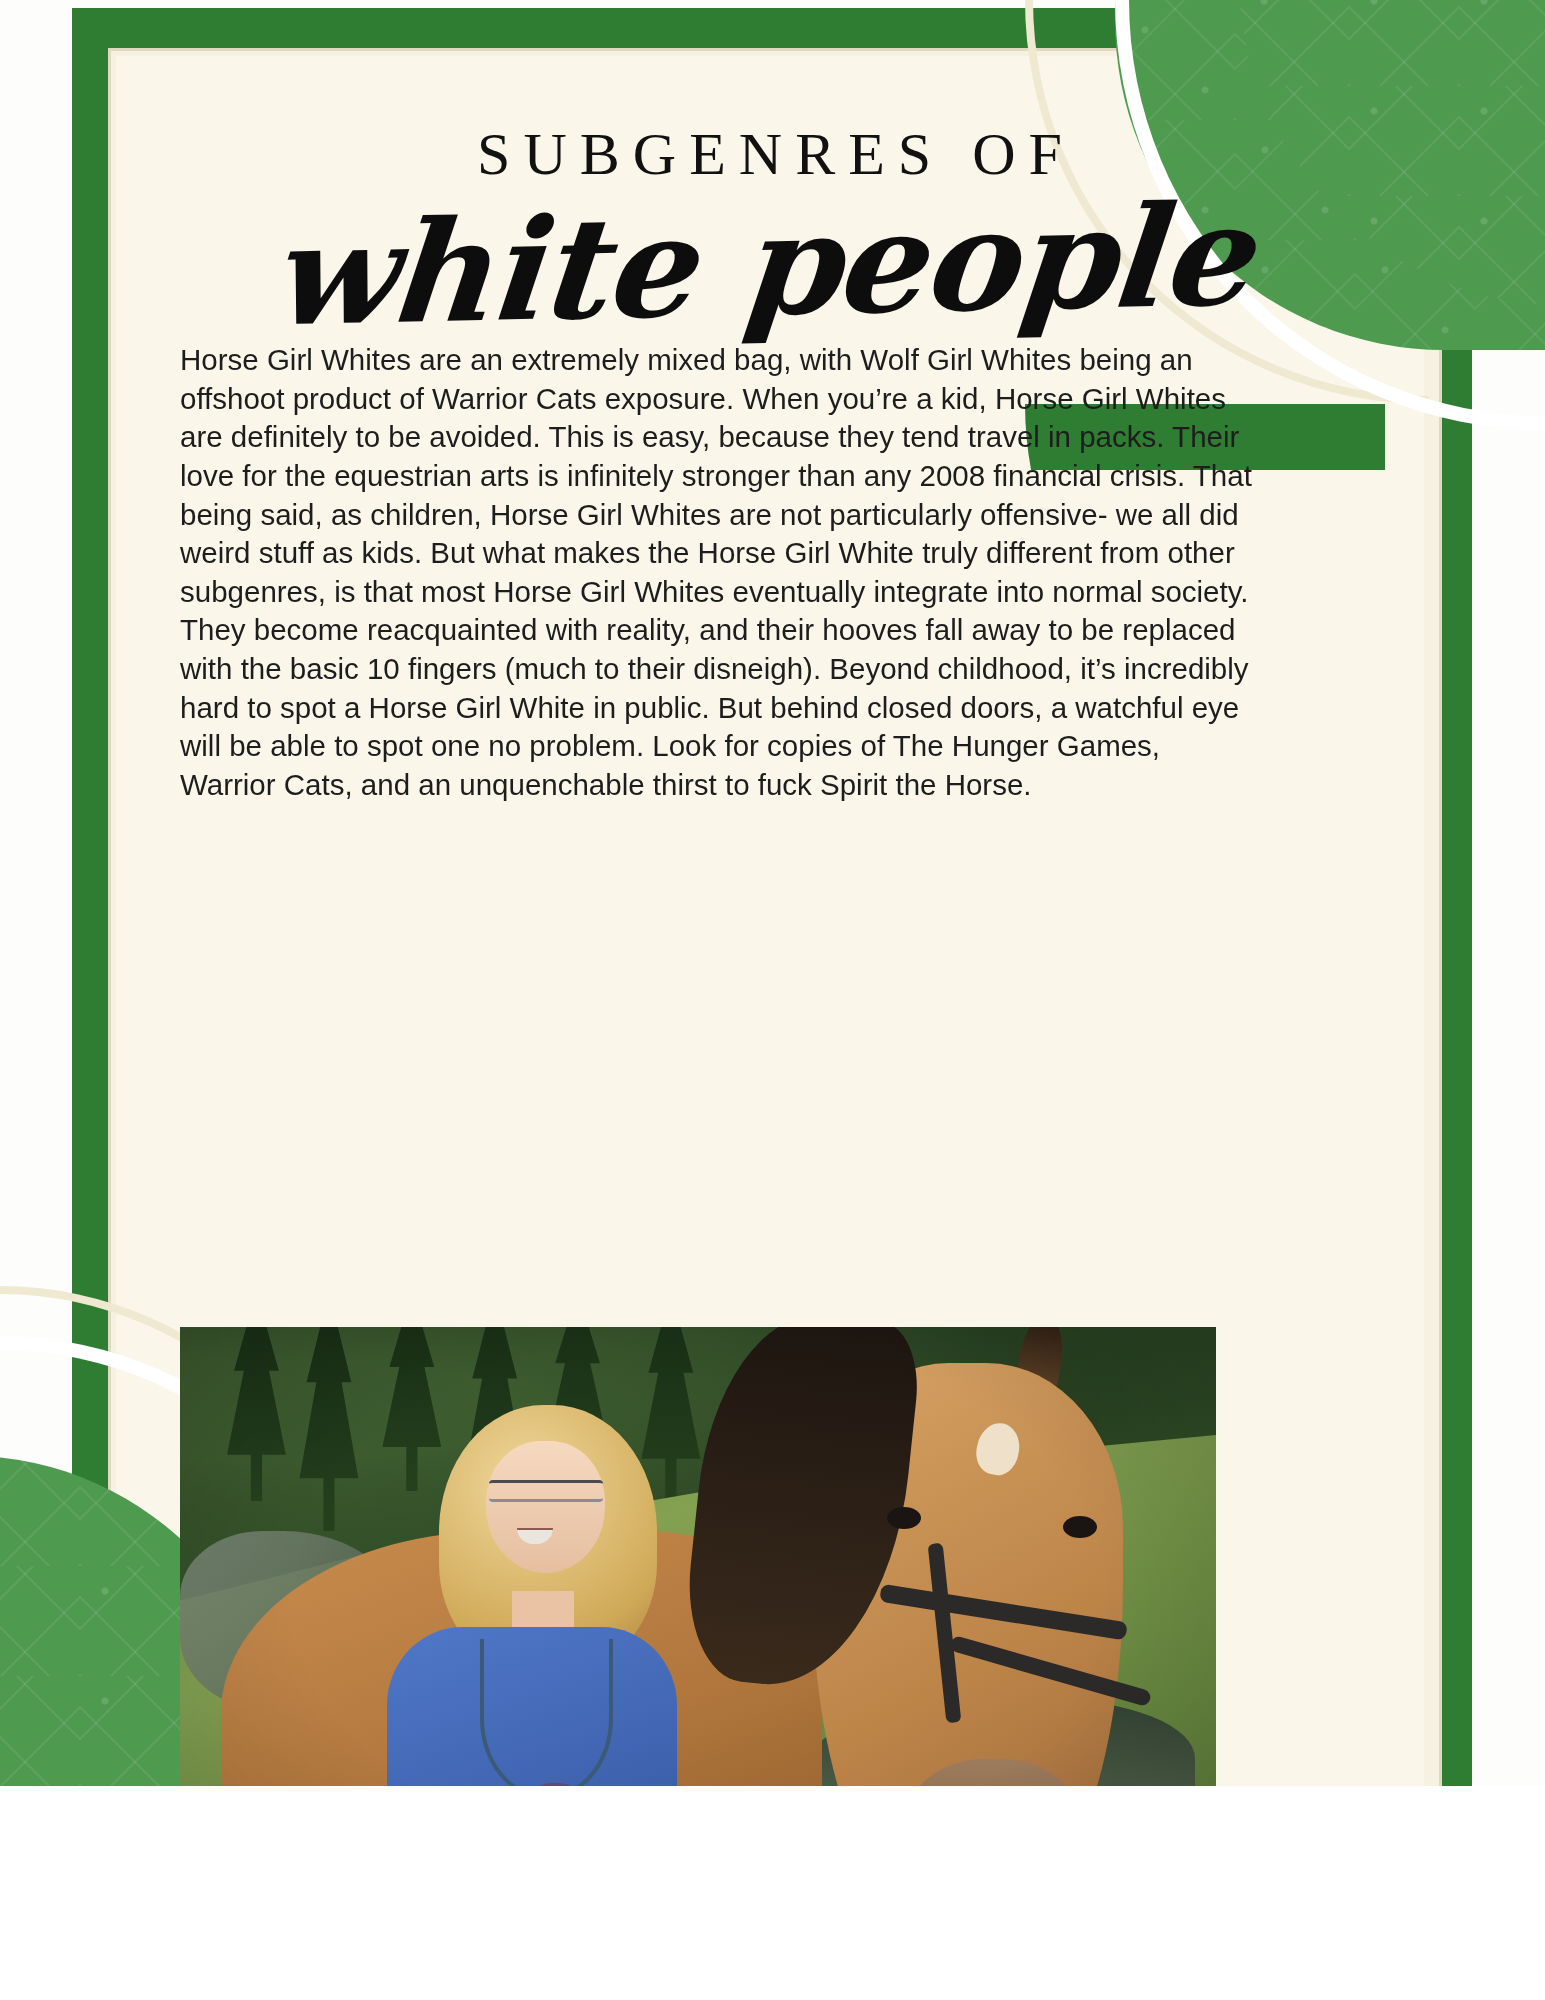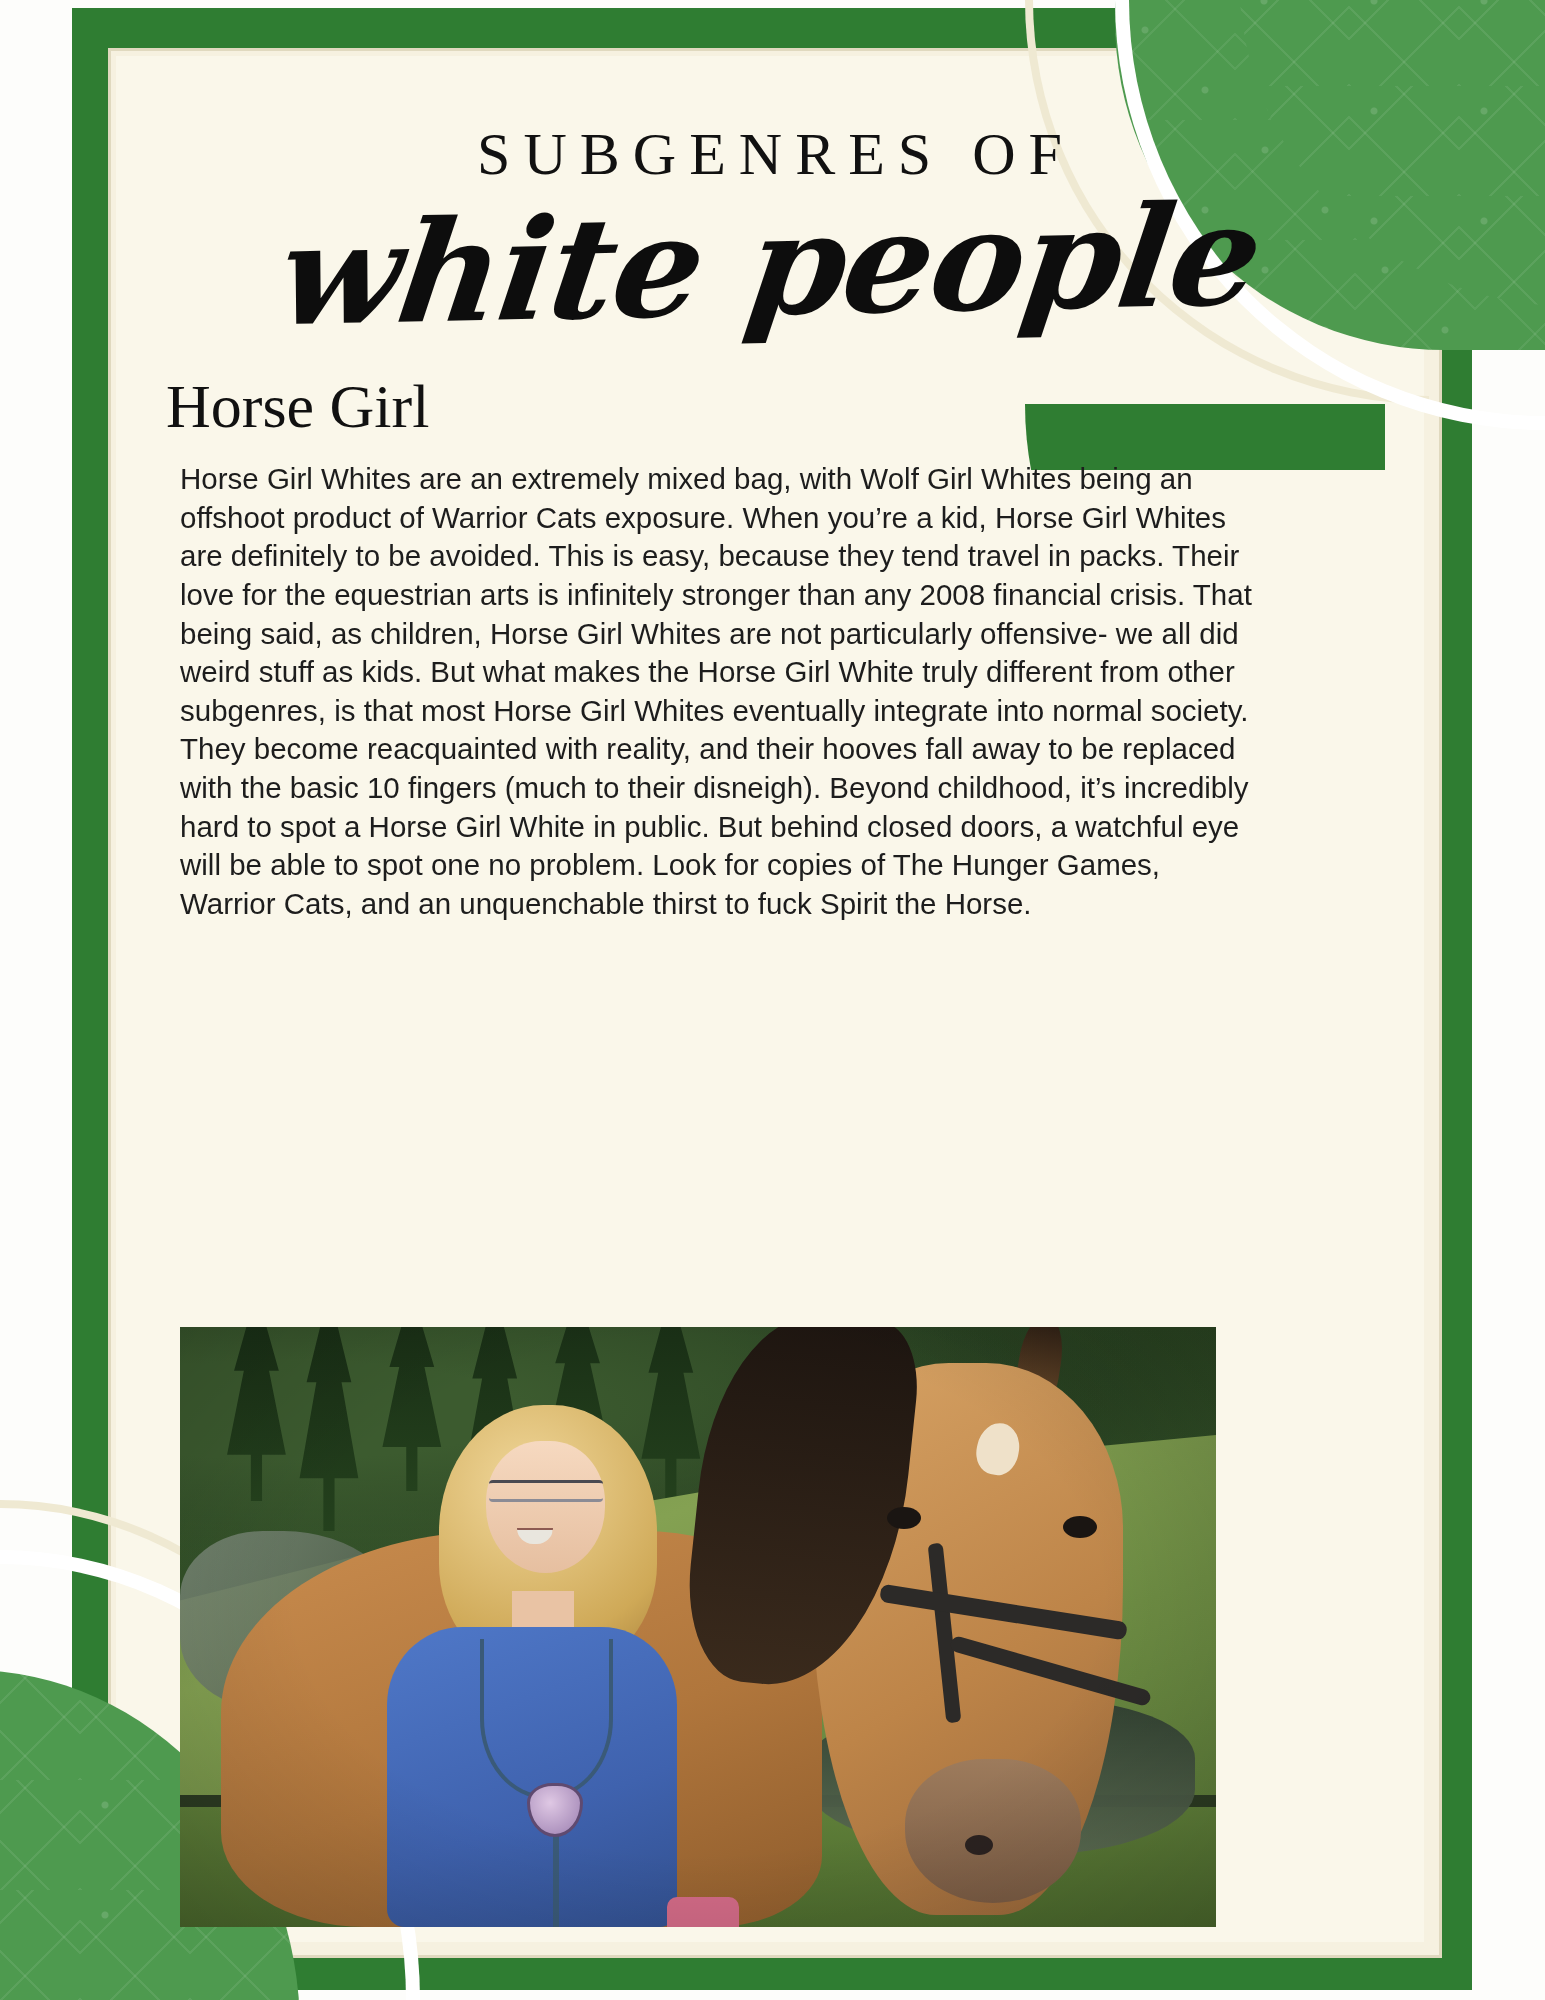--- a/index.html
+++ b/index.html
@@ -11,21 +11,21 @@
     width: 1545px;
     height: 2000px;
     overflow: hidden;
     font-family: "Liberation Sans", sans-serif;
   }
 
   
   .poster {
     position: relative;
     width: 1545px;
-    height: 2000px;
+    height: 1786px;
     background: #ffffff;
     overflow: hidden;
   }
 
   
   .white-bg {
     position: absolute;
     inset: 0;
     background: #fdfdfb;
   }
@@ -512,21 +512,20 @@
   <div class="corner corner-bl">
     <div class="swoop-white bl-arc-white"></div>
     <div class="bl-arc-cream"></div>
     <div class="bl-green-band"></div>
     <div class="pattern bl-green-inner-cut"></div>
   </div>
 
   <div class="content">
     <div class="title-kicker">SUBGENRES OF</div>
     <div class="title-script">white people</div>
-    <h2 class="section-title">Horse Girl</h2>
     <p class="body-text">Horse Girl Whites are an extremely mixed bag, with Wolf Girl Whites being an offshoot product of Warrior Cats exposure. When you’re a kid, Horse Girl Whites are definitely to be avoided. This is easy, because they tend travel in packs. Their love for the equestrian arts is infinitely stronger than any 2008 financial crisis. That being said, as children, Horse Girl Whites are not particularly offensive- we all did weird stuff as kids. But what makes the Horse Girl White truly different from other subgenres, is that most Horse Girl Whites eventually integrate into normal society. They become reacquainted with reality, and their hooves fall away to be replaced with the basic 10 fingers (much to their disneigh). Beyond childhood, it’s incredibly hard to spot a Horse Girl White in public. But behind closed doors, a watchful eye will be able to spot one no problem. Look for copies of The Hunger Games, Warrior Cats, and an unquenchable thirst to fuck Spirit the Horse.</p>
   </div>
 
   <div class="photo-wrap">
     <div class="photo">
       <div class="ph-forest"></div>
       <div class="ph-tree" style="left:4%;"></div>
       <div class="ph-tree" style="left:11%; height:240px;"></div>
       <div class="ph-tree" style="left:19%; height:200px;"></div>
       <div class="ph-tree" style="left:27%; height:230px;"></div>

